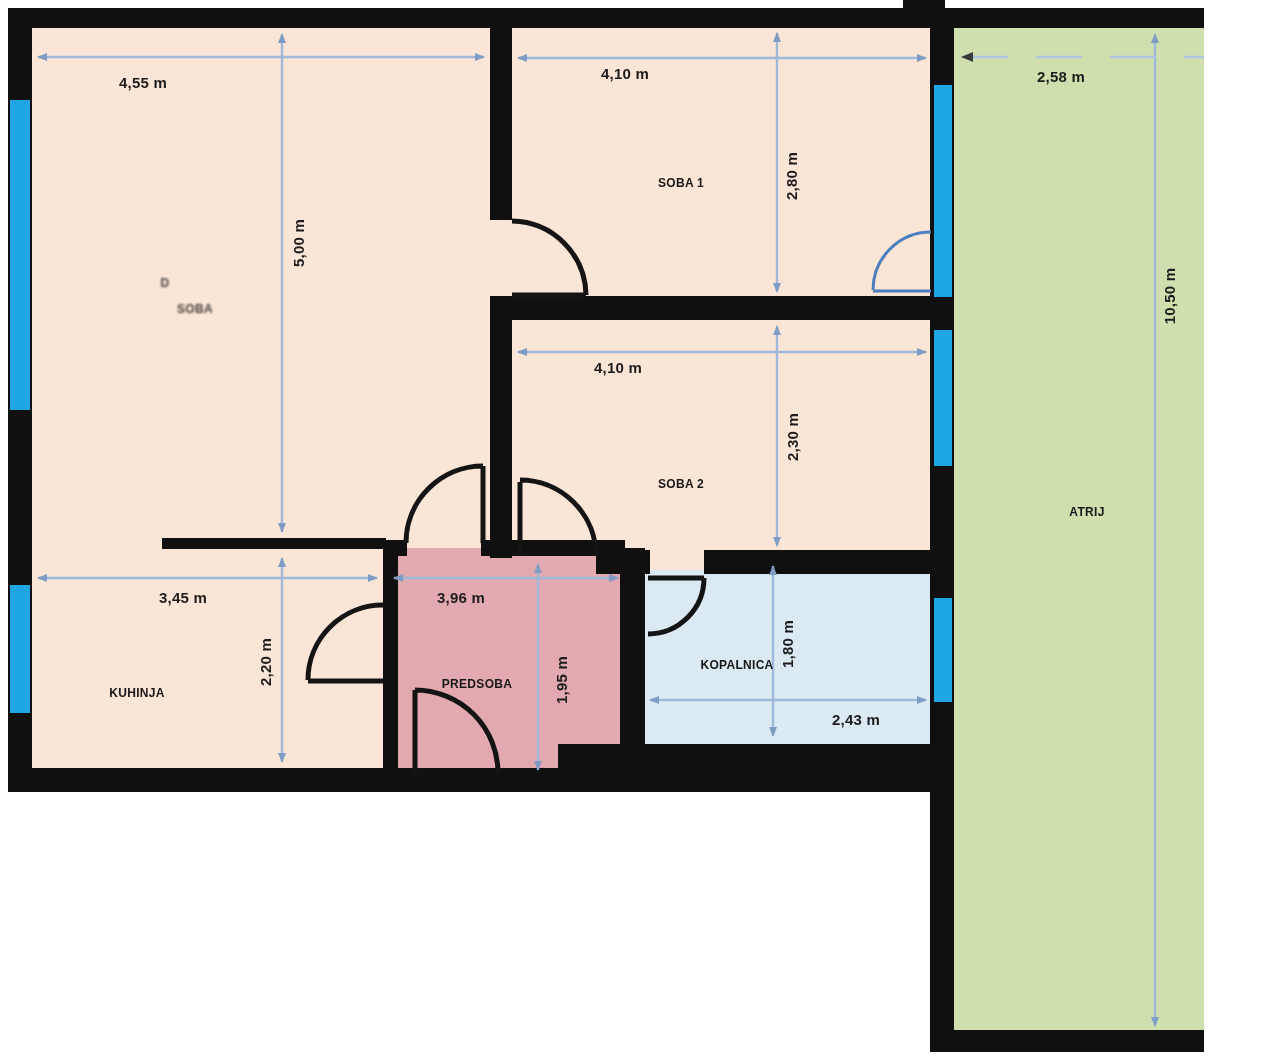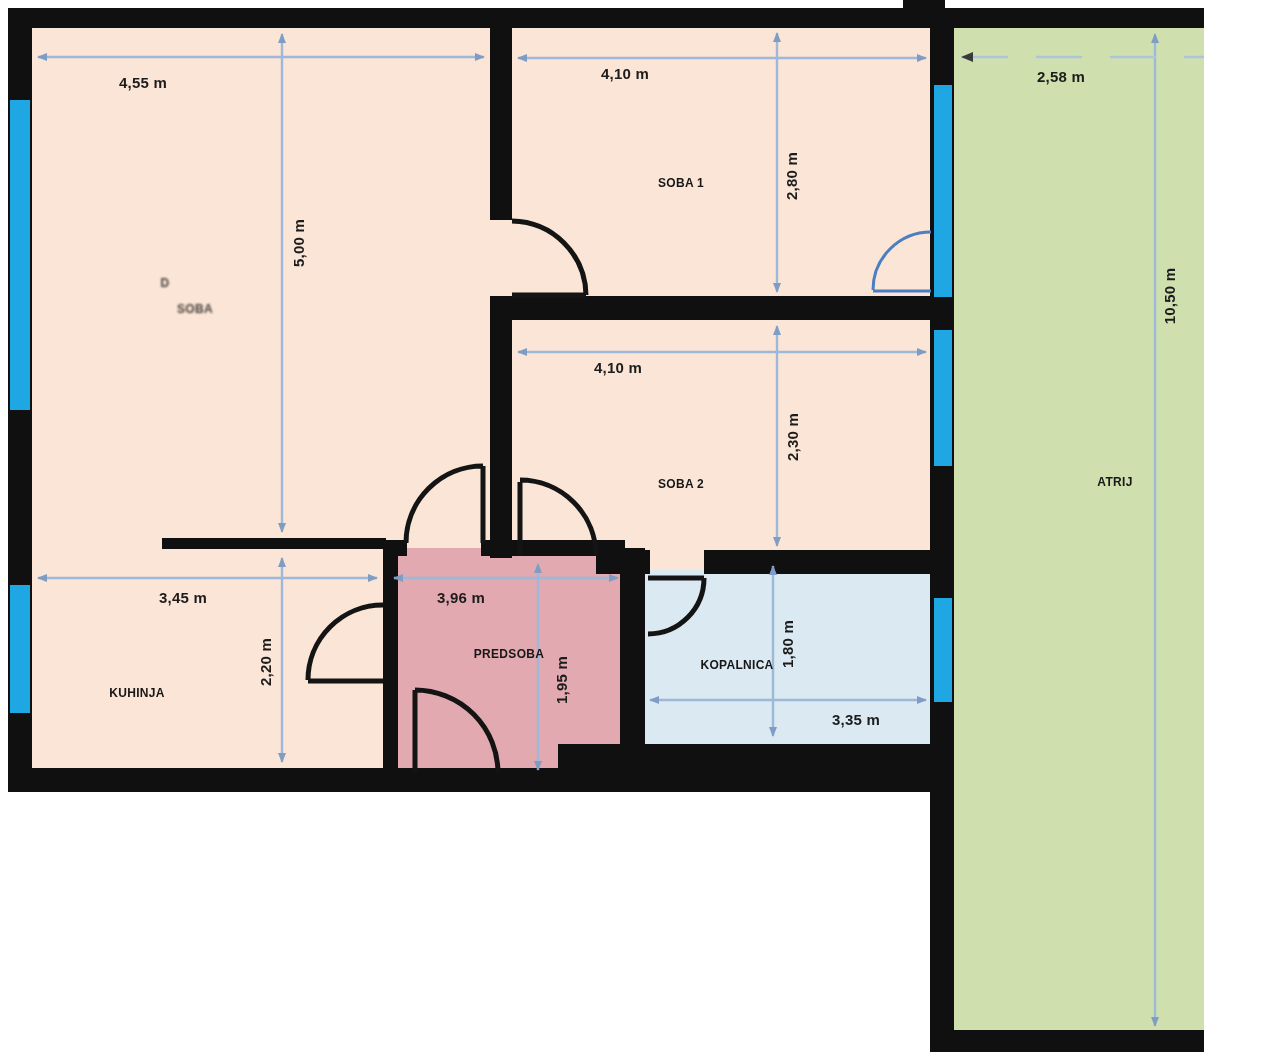--- a/index.html
+++ b/index.html
@@ -98,26 +98,26 @@
   <div class="dim-label v" style="left:298px;top:243px;">5,00 m</div>
   <div class="dim-label" style="left:625px;top:73px;">4,10 m</div>
   <div class="dim-label v" style="left:791px;top:176px;">2,80 m</div>
   <div class="dim-label" style="left:618px;top:367px;">4,10 m</div>
   <div class="dim-label v" style="left:792px;top:437px;">2,30 m</div>
   <div class="dim-label" style="left:158px;top:597px;margin-left:25px;">3,45 m</div>
   <div class="dim-label v" style="left:265px;top:662px;">2,20 m</div>
   <div class="dim-label" style="left:461px;top:597px;">3,96 m</div>
   <div class="dim-label v" style="left:561px;top:680px;">1,95 m</div>
   <div class="dim-label v" style="left:787px;top:644px;">1,80 m</div>
-  <div class="dim-label" style="left:856px;top:719px;">3,35 m</div>
+  <div class="dim-label" style="left:856px;top:719px;">2,43 m</div>
   <div class="dim-label" style="left:1061px;top:76px;">2,58 m</div>
   <div class="dim-label v" style="left:1169px;top:296px;">10,50 m</div>
 
   <div class="room-label smudge" style="left:165px;top:283px;">D</div>
   <div class="room-label smudge" style="left:195px;top:309px;">SOBA</div>
   <div class="room-label" style="left:681px;top:183px;">SOBA 1</div>
   <div class="room-label" style="left:681px;top:440px;margin-top:44px;">SOBA 2</div>
   <div class="room-label" style="left:137px;top:693px;">KUHINJA</div>
-  <div class="room-label" style="left:477px;top:654px;margin-left:32px;">PREDSOBA</div>
+  <div class="room-label" style="left:477px;top:684px;">PREDSOBA</div>
   <div class="room-label" style="left:710px;top:665px;margin-left:27px;">KOPALNICA</div>
-  <div class="room-label" style="left:1087px;top:482px;margin-left:28px;">ATRIJ</div>
+  <div class="room-label" style="left:1087px;top:512px;">ATRIJ</div>
 
 </div>
 
 </body></html>

